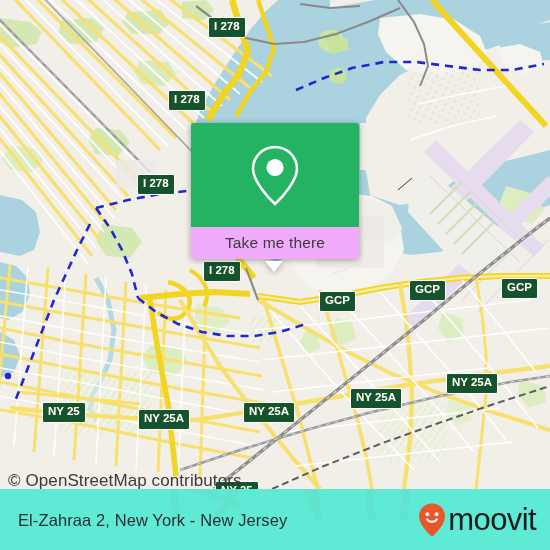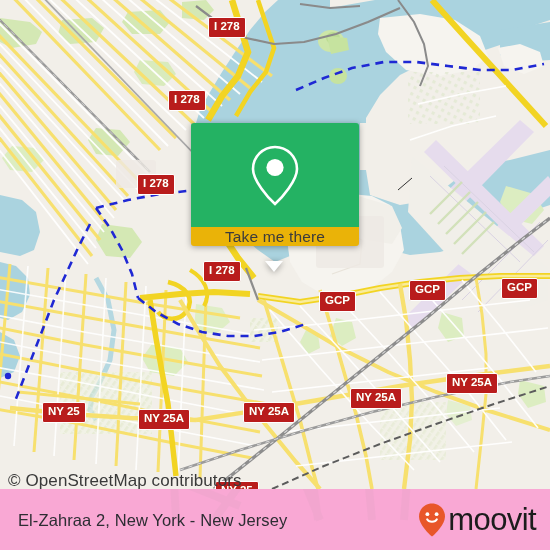--- a/index.html
+++ b/index.html
@@ -36,41 +36,41 @@
     z-index: 50;
     filter: drop-shadow(0 1px 3px rgba(0,0,0,.35));
   }
   #popup-green {
     width: 168px; height: 104px;
     background: #24b263;
     border-radius: 3px 3px 0 0;
     display: flex; align-items: center; justify-content: center;
   }
   #popup-foot {
-    width: 168px; height: 19px;
-    background: #eab308;
+    width: 168px; height: 32px;
+    background: #f0abfc;
     border-radius: 0 0 3px 3px;
     display: flex; align-items: center; justify-content: center;
   }
   #popup-foot span {
     font-size: 15.5px; color: #3c3c3c; letter-spacing: .15px;
   }
   #popup-tail {
     position: absolute; left: 74px; top: 138px;
     width: 0; height: 0;
     border-left: 9px solid transparent;
     border-right: 9px solid transparent;
     border-top: 11px solid #ffffff;
   }
 
   
   #footer {
     position: absolute; left: 0; top: 489px;
     width: 550px; height: 61px;
-    background: #f9a8d4;
+    background: #5eead4;
     overflow: hidden;
   }
   #footer-watermark {
     position: absolute; left: 0; top: -489px;
     width: 550px; height: 550px;
     opacity: .055;
     pointer-events: none;
   }
   #footer-title {
     position: absolute; left: 18px; top: 50%;
@@ -87,21 +87,21 @@
   }
   #brand-name {
     font-size: 31px; color: #1c1c1c;
     letter-spacing: -0.6px; line-height: 1;
     font-weight: 400;
   }
 
   
   .shield {
     position: absolute;
-    background: #b91c1c;
+    background: #14532d;
     border: 1.6px solid #ffffff;
     border-radius: 2px;
     color: #ffffff;
     font-size: 11.5px;
     font-weight: bold;
     line-height: 1;
     padding: 3px 5px 4px 5px;
     white-space: nowrap;
     text-shadow: 0 0 1px rgba(150,130,0,.35);
     z-index: 30;

